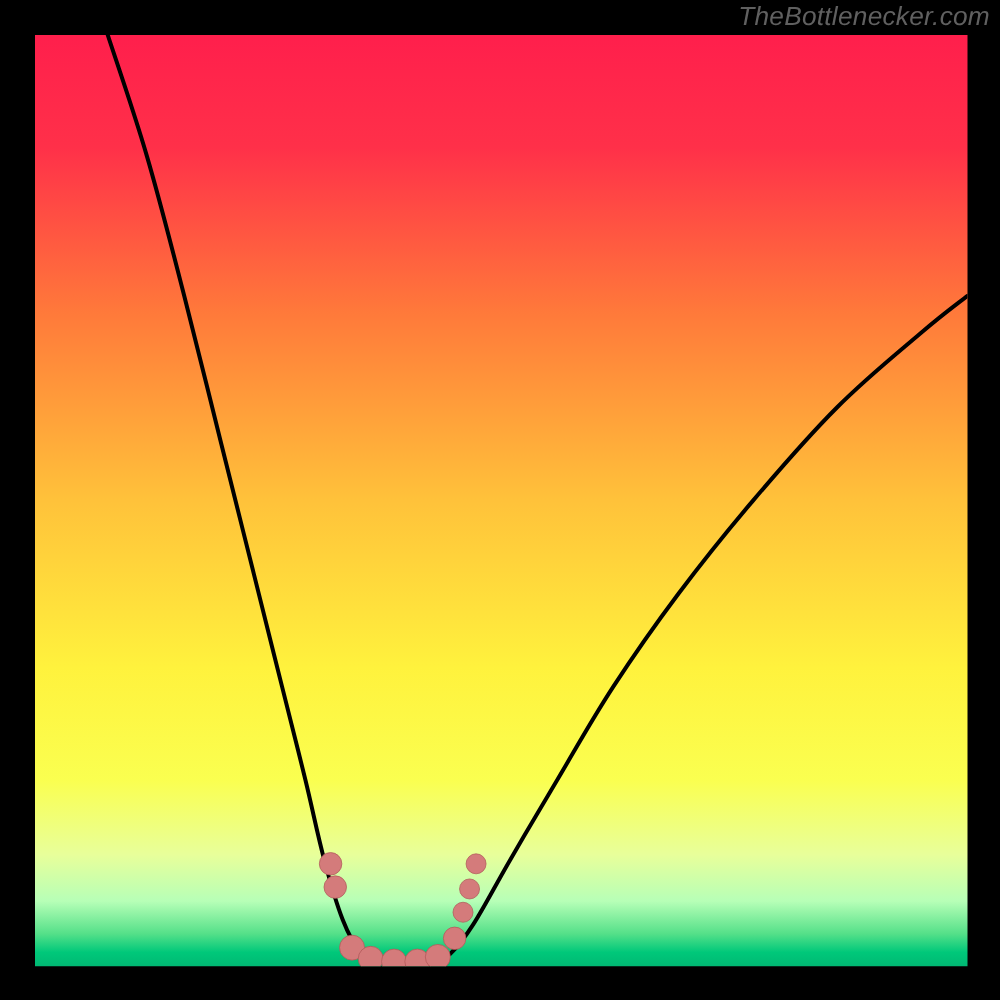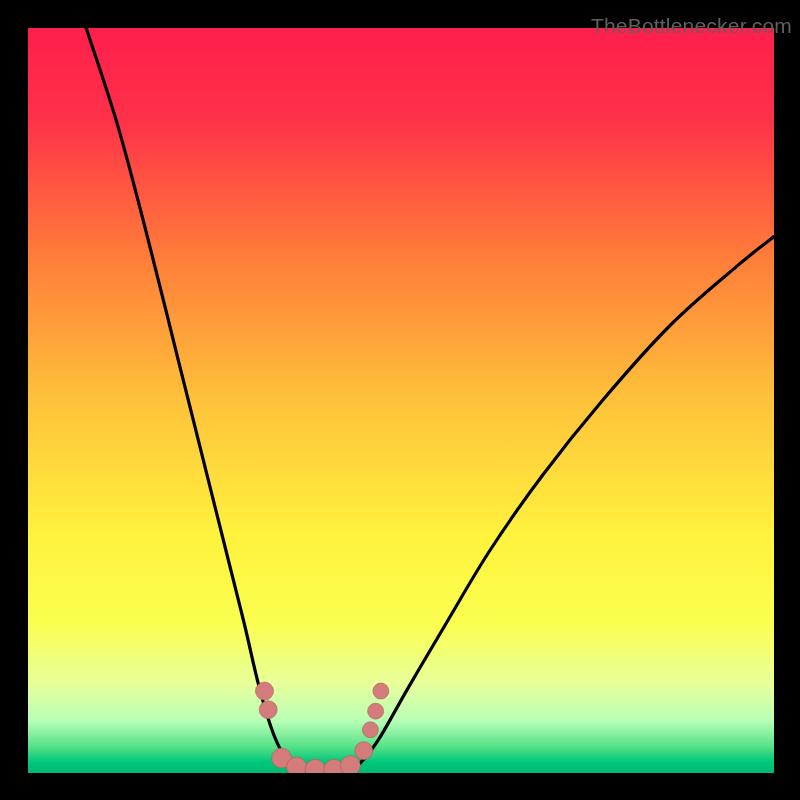--- a/index.html
+++ b/index.html
@@ -12,26 +12,27 @@
   }
   .canvas-wrap {
     position: absolute;
     inset: 0;
   }
   svg {
     display: block;
   }
   .attribution {
     position: absolute;
-    top: 14px;
+    top: 2px;
     right: 8px;
     font-family: Arial, Helvetica, sans-serif;
     font-size: 21px;
     color: #606060;
     letter-spacing: 0.2px;
+    font-style: italic;
   }
 </style>
 </head>
 <body>
 
 <div class="canvas-wrap">
   <svg id="chart-svg" width="800" height="800" viewBox="0 0 800 800">
     <defs>
       <linearGradient id="heat" x1="0" y1="0" x2="0" y2="1">
           <stop offset="0.00%" stop-color="#ff1f4c"></stop>

